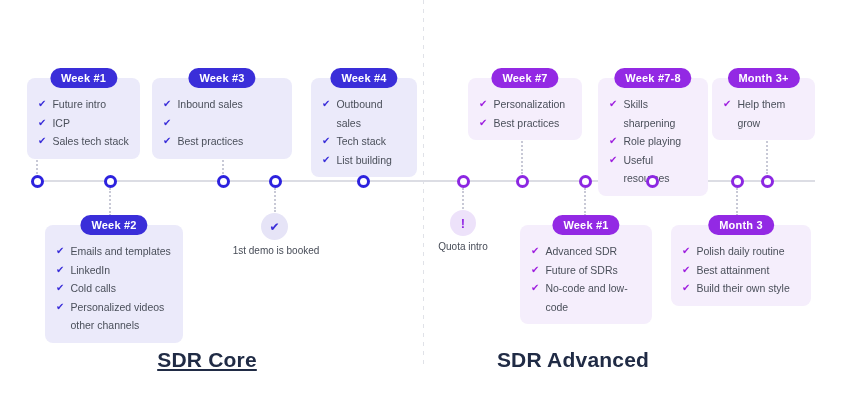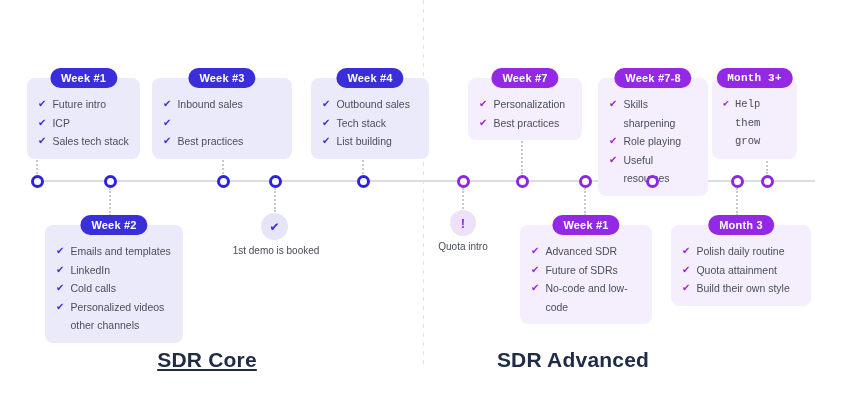--- a/index.html
+++ b/index.html
@@ -133,21 +133,21 @@
         </li>
         <li>
           <span class="chk">✔</span>
         </li>
         <li>
           <span class="chk">✔</span>
           <span class="itxt">Best practices</span>
         </li>
       </ul>
   </div>
-  <div class="card core" style="left:311px;top:78px;width:118px;">
+  <div class="card core" style="left:311px;top:78px;width:106px;">
     <div class="badge">Week #4</div>
     <ul class="items">
         <li>
           <span class="chk">✔</span>
           <span class="itxt">Outbound sales</span>
         </li>
         <li>
           <span class="chk">✔</span>
           <span class="itxt">Tech stack</span>
         </li>
@@ -180,21 +180,21 @@
         <li>
           <span class="chk">✔</span>
           <span class="itxt">Role playing</span>
         </li>
         <li>
           <span class="chk">✔</span>
           <span class="itxt">Useful resources</span>
         </li>
       </ul>
   </div>
-  <div class="card adv" style="left:712px;top:78px;width:85px;font-family:Liberation Mono, monospace;">
+  <div class="card adv" style="left:712px;top:78px;width:103px;">
     <div class="badge">Month 3+</div>
     <ul class="items">
         <li>
           <span class="chk">✔</span>
           <span class="itxt">Help them grow</span>
         </li>
       </ul>
   </div>
 
   <div class="card core" style="left:45px;top:225px;width:138px;">
@@ -238,21 +238,21 @@
   </div>
   <div class="card adv" style="left:671px;top:225px;width:140px;">
     <div class="badge">Month 3</div>
     <ul class="items">
         <li>
           <span class="chk">✔</span>
           <span class="itxt">Polish daily routine</span>
         </li>
         <li>
           <span class="chk">✔</span>
-          <span class="itxt">Quota attainment</span>
+          <span class="itxt">Best attainment</span>
         </li>
         <li>
           <span class="chk">✔</span>
           <span class="itxt">Build their own style</span>
         </li>
       </ul>
   </div>
 
   <div class="ms-circle demo">
     <span class="glyph">✔</span>

